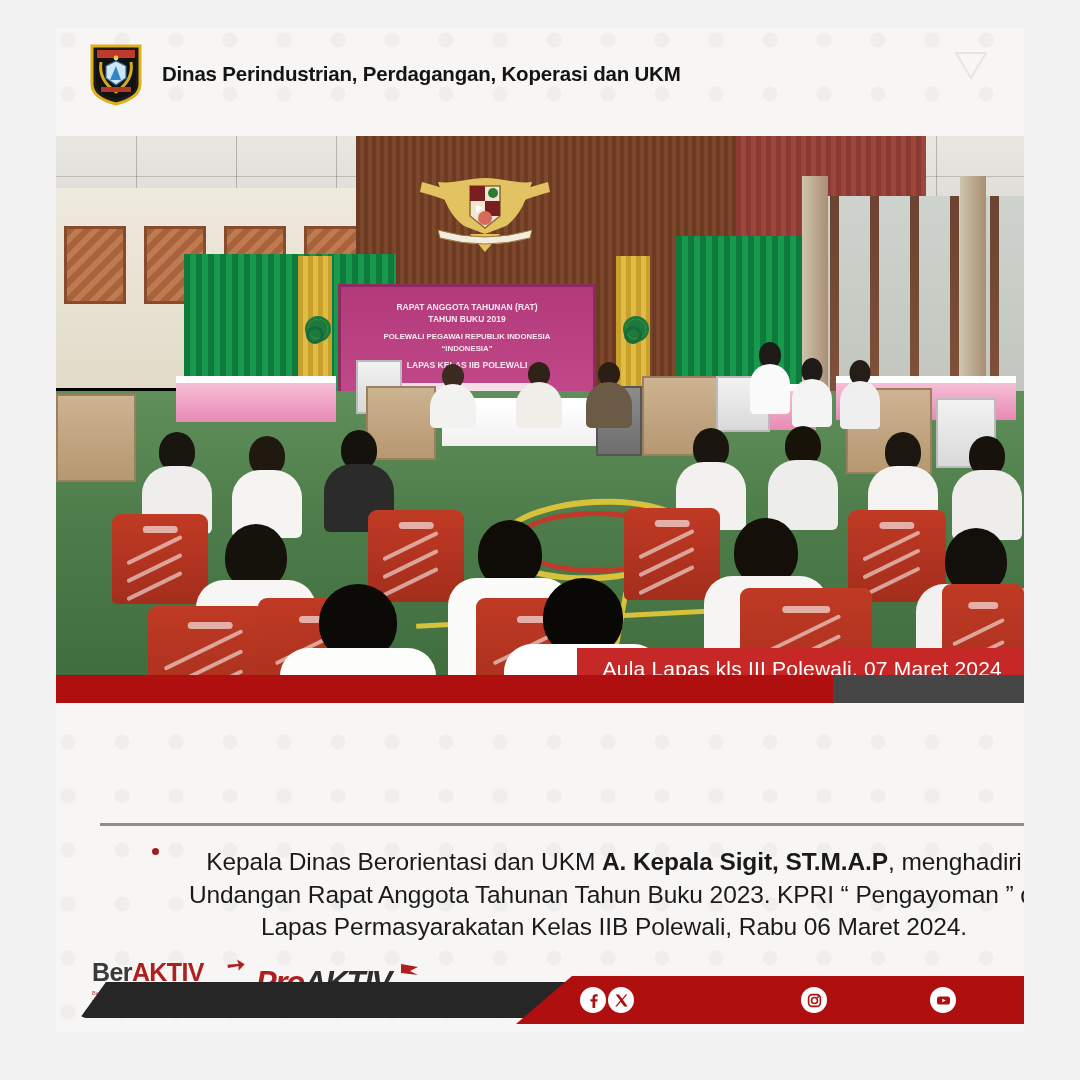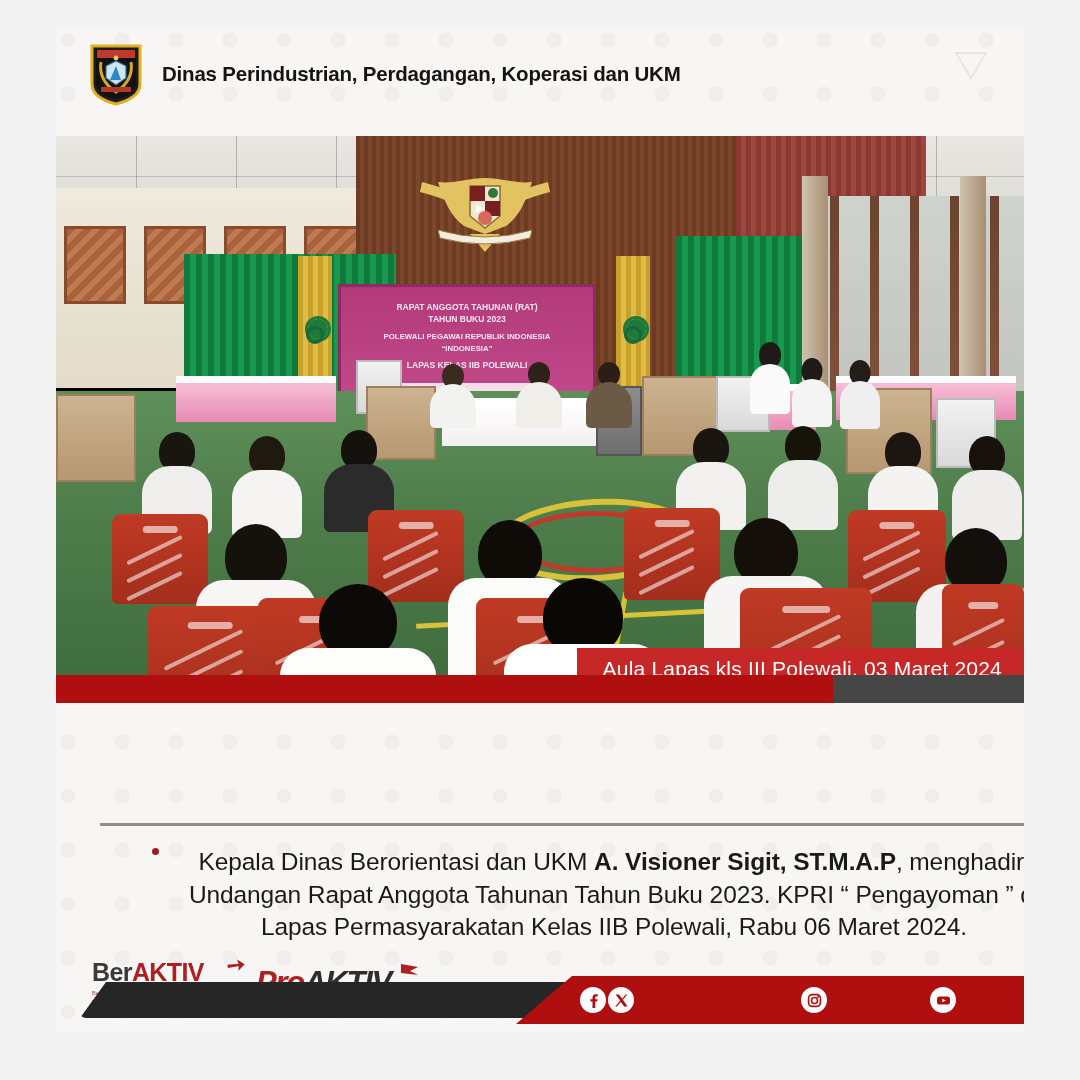--- a/index.html
+++ b/index.html
@@ -358,21 +358,21 @@
           <i style="left:56px"></i>
           <i style="left:96px"></i>
         <i style="left:136px"></i>
           <i style="left:176px"></i>
       </div>
       <div class="col" style="right:196px"></div>
       <div class="col" style="right:38px"></div>
 
       <div class="stage">
         <div class="bl" style="top:16px; font-size:8.5px">RAPAT ANGGOTA TAHUNAN (RAT)</div>
-        <div class="bl" style="top:28px; font-size:8.5px">TAHUN BUKU 2023</div>
+        <div class="bl" style="top:28px; font-size:8.5px">TAHUN BUKU 2019</div>
         <div class="bl" style="top:46px; font-size:7.8px">POLEWALI PEGAWAI REPUBLIK INDONESIA</div>
         <div class="bl" style="top:58px; font-size:7.8px">“INDONESIA”</div>
         <div class="bl" style="top:74px; font-size:8.6px">LAPAS KELAS IIB POLEWALI</div>
         <div style="position:absolute;left:50%;transform:translateX(-50%);top:96px;width:150px;height:13px;background:rgba(255,255,255,.82);border-radius:2px"></div>
       </div>
 
       <div class="poster-l">
         <div class="pb" style="top:30px"></div>
         <div class="pb" style="top:42px"></div>
         <div class="pb" style="top:54px; left:14px; right:14px"></div>
@@ -528,33 +528,33 @@
 
       <div class="p" style="left:224px; top:448px; width:156px; height:120px">
         <div class="head" style="top:0; width:78px; height:76px; background:#0c0a07"></div>
         <div class="body" style="top:64px; width:156px; height:64px; background:#fdfdfb"></div>
       </div>
       <div class="p" style="left:448px; top:442px; width:158px; height:126px">
         <div class="head" style="top:0; width:80px; height:78px; background:#0a0805"></div>
         <div class="body" style="top:66px; width:158px; height:68px; background:#ffffff"></div>
       </div>
 
-      <div class="caption">Aula Lapas kls III Polewali, 03 Maret 2024</div>
+      <div class="caption">Aula Lapas kls III Polewali, 07 Maret 2024</div>
     </div>
   </div>
 
   <div class="barrow">
     <div class="red"></div>
     <div class="grey"></div>
   </div>
 
   <div class="rule"></div>
   <div class="bullet"></div>
   <div class="para">
-    <span>Kepala Dinas Berorientasi dan UKM </span><b>A. Visioner Sigit, ST.M.A.P</b><span>, menghadiri Undangan Rapat Anggota Tahunan Tahun Buku 2023. KPRI “ Pengayoman ” di Lapas Permasyarakatan Kelas IIB Polewali, Rabu 06 Maret 2024.</span>
+    <span>Kepala Dinas Berorientasi dan UKM </span><b>A. Kepala Sigit, ST.M.A.P</b><span>, menghadiri Undangan Rapat Anggota Tahunan Tahun Buku 2023. KPRI “ Pengayoman ” di Lapas Permasyarakatan Kelas IIB Polewali, Rabu 06 Maret 2024.</span>
   </div>
 
   <div class="footer">
 
     <div class="berakhlak">
       <div class="w"><span>Ber</span><em>AKTIV</em><span class="arw">➚</span></div>
       <div class="tag">
         <div>Berorientasi Pelayanan  Akuntabel  Kompeten</div>
         <div>Harmonis  Loyal  Adaptif  Kolaboratif</div>
       </div>

